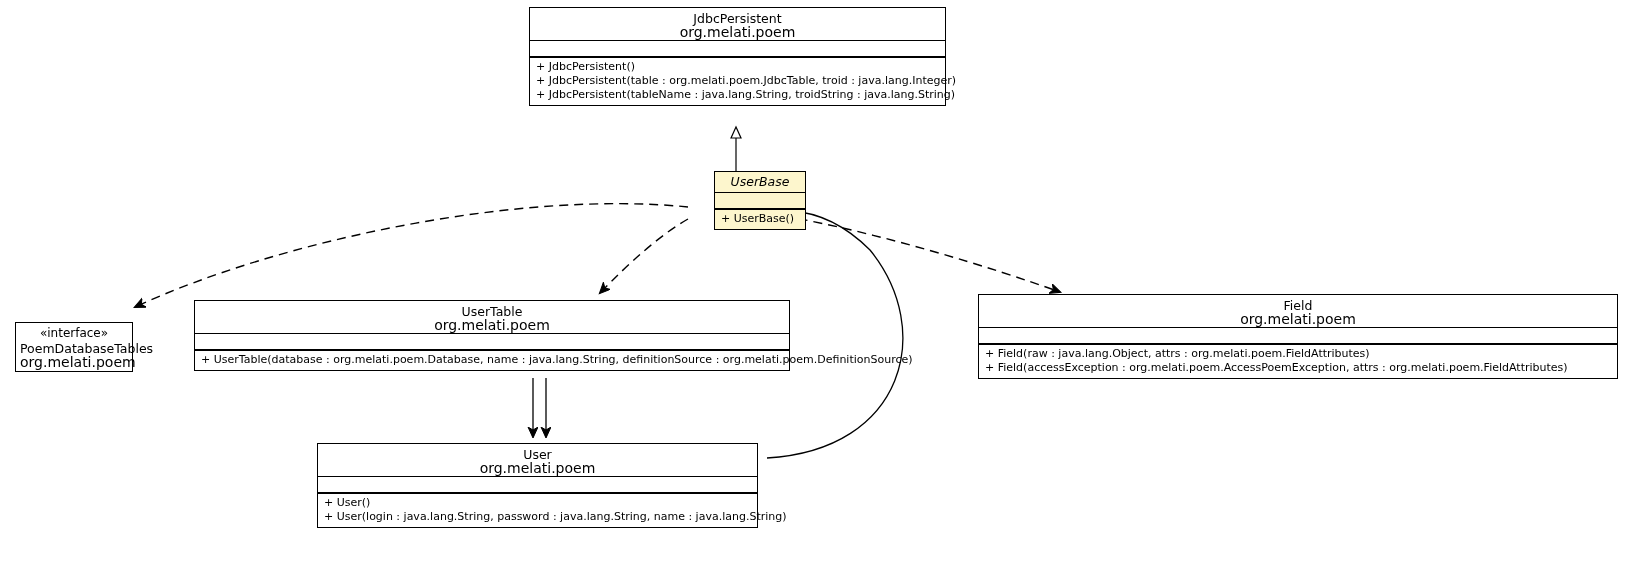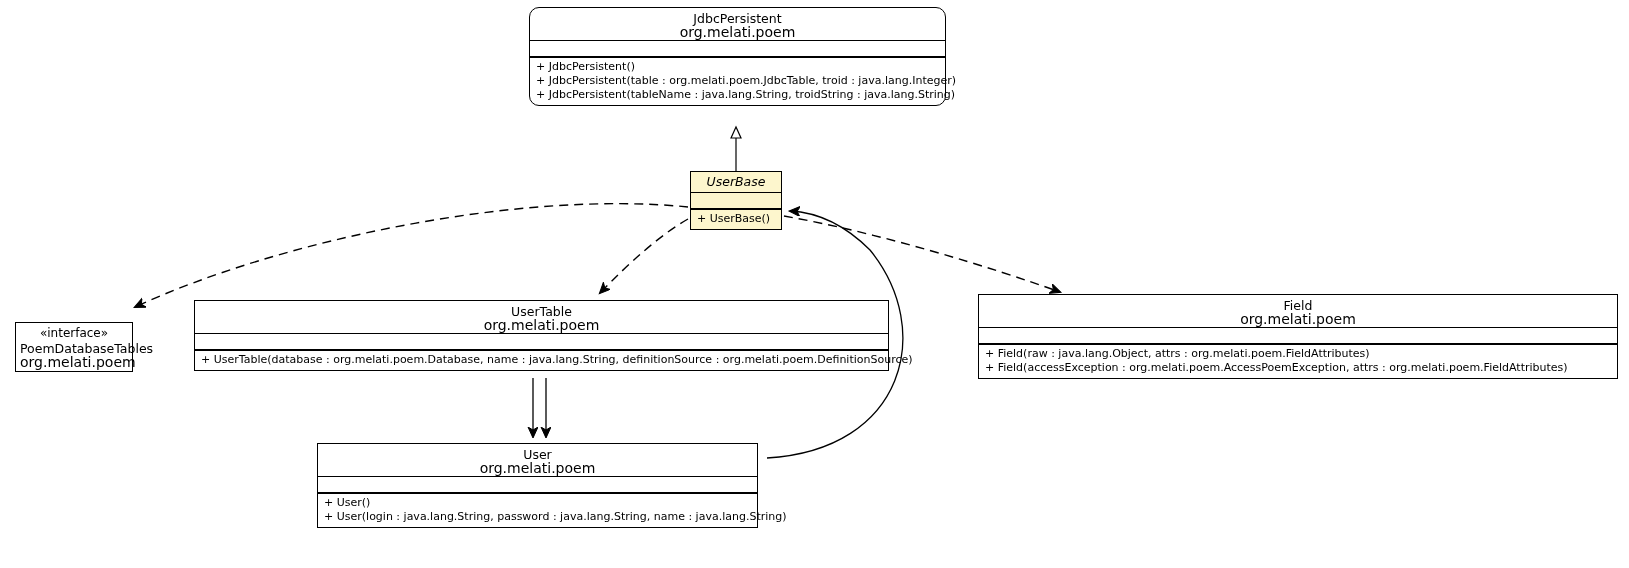--- a/index.html
+++ b/index.html
@@ -29,20 +29,21 @@
   }
   .uml-class {
     position: absolute;
     box-sizing: border-box;
     border: 1px solid #000000;
     background: #ffffff;
     z-index: 5;
   }
   .uml-class.highlight {
     background: #fdf6cd;
+    margin-left: 24px;
   }
   .compartment {
     box-sizing: border-box;
   }
   .comp-head {
     border-bottom: 1px solid #000000;
     text-align: center;
     padding: 3px 4px 2px 4px;
   }
   .comp-attrs {
@@ -129,21 +130,21 @@
     <g>
       <line x1="546" y1="378" x2="546" y2="437" stroke="#000000" stroke-width="1.3" marker-end="url(#openArrowFill)"></line>
     </g>
 
      UserBase (curved) --&gt;
     <g>
       <path d="M767,458 C905,450 935,330 870,250 C840,220 810,212 790,211" fill="none" stroke="#000000" stroke-width="1.3" marker-end="url(#openArrowFill)"></path>
     </g>
   </svg>
 
-  <div class="uml-class" style="left:529px; top:7px; width:417px;border-radius:10px;">
+  <div class="uml-class" style="left:529px; top:7px; width:417px;">
     <div class="compartment comp-head">
       <div class="cls-name">JdbcPersistent</div>
       <div class="pkg-name">org.melati.poem</div>
     </div>
     <div class="compartment comp-attrs"></div>
     <div class="compartment comp-ops">
       <div class="op-line">+ JdbcPersistent()</div>
       <div class="op-line">+ JdbcPersistent(table : org.melati.poem.JdbcTable, troid : java.lang.Integer)</div>
       <div class="op-line">+ JdbcPersistent(tableName : java.lang.String, troidString : java.lang.String)</div>
     </div>
@@ -160,21 +161,21 @@
   </div>
 
   <div class="uml-class interface-box" style="left:15px; top:322px; width:118px;">
     <div class="compartment comp-head">
       <div class="stereotype">«interface»</div>
       <div class="cls-name">PoemDatabaseTables</div>
       <div class="pkg-name">org.melati.poem</div>
     </div>
   </div>
 
-  <div class="uml-class" style="left:194px; top:300px; width:695px;">
+  <div class="uml-class" style="left:194px; top:300px; width:596px;">
     <div class="compartment comp-head">
       <div class="cls-name">UserTable</div>
       <div class="pkg-name">org.melati.poem</div>
     </div>
     <div class="compartment comp-attrs"></div>
     <div class="compartment comp-ops">
       <div class="op-line">+ UserTable(database : org.melati.poem.Database, name : java.lang.String, definitionSource : org.melati.poem.DefinitionSource)</div>
     </div>
   </div>
 

